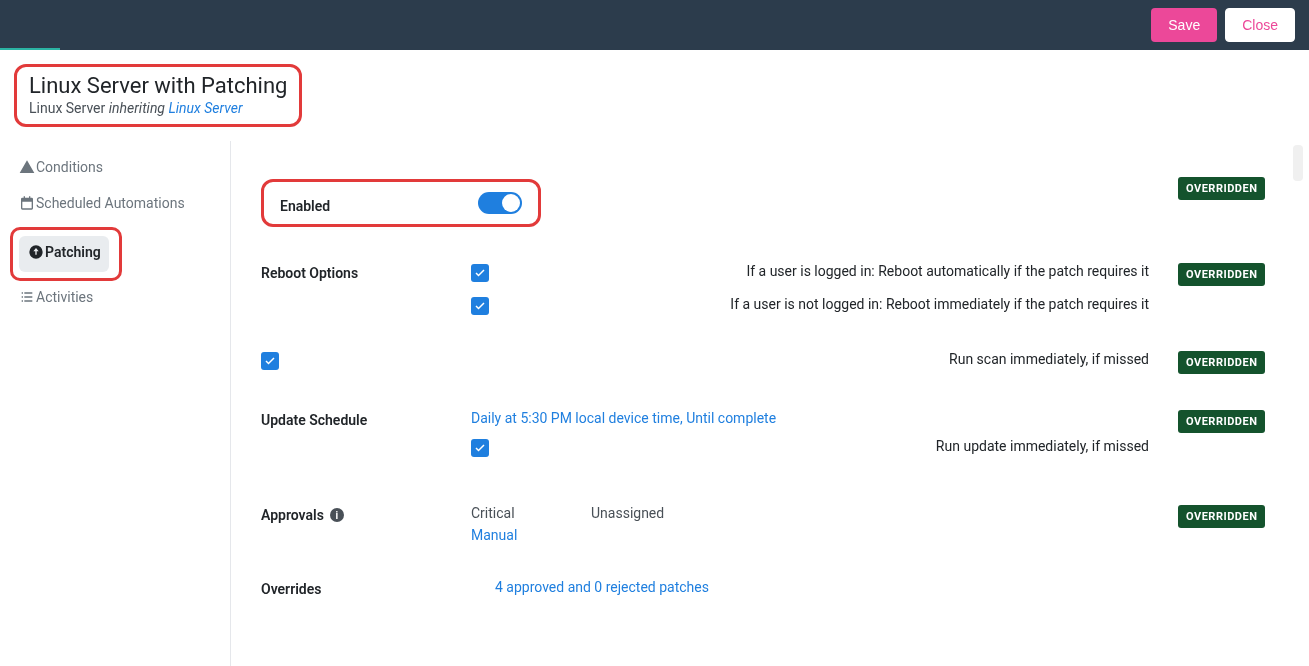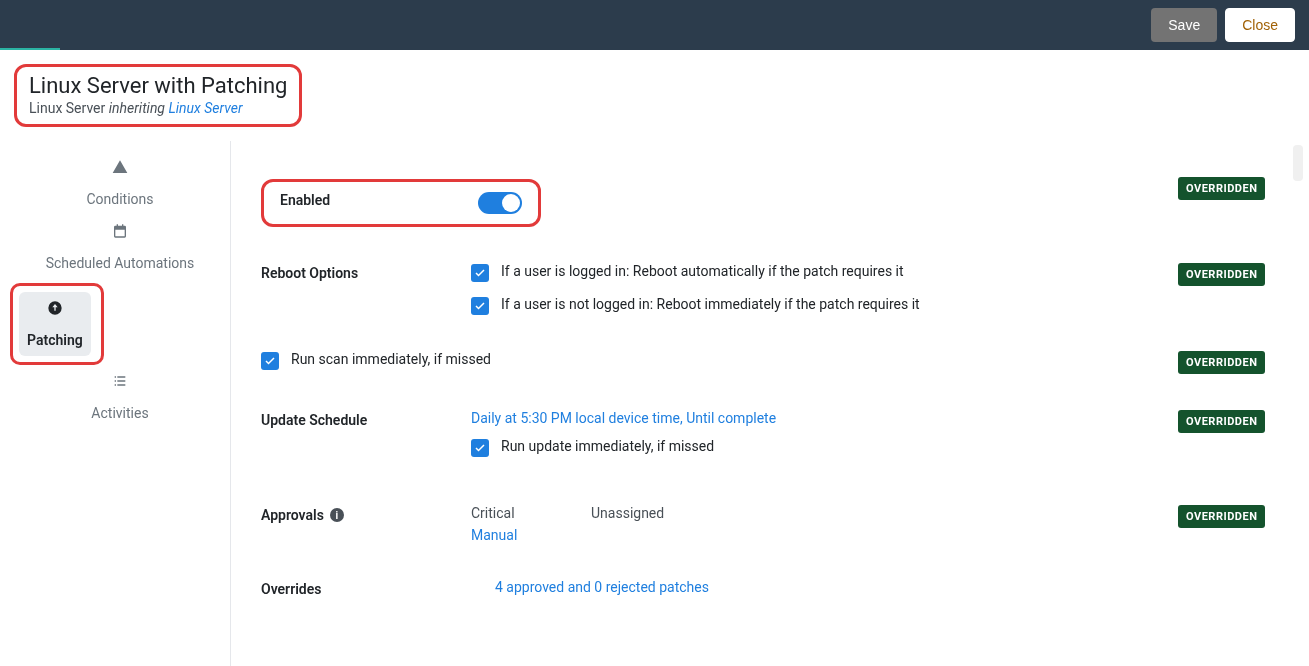--- a/index.html
+++ b/index.html
@@ -3,56 +3,56 @@
 <meta charset="utf-8">
 <style>
   * { box-sizing: border-box; }
   html, body { margin:0; padding:0; font-family: -apple-system, "Segoe UI", Roboto, Helvetica, Arial, sans-serif; color:#212529; font-size:14px; }
   body { width:1309px; height:666px; background:#fff; overflow:hidden; }
 
   
   .topbar { height:50px; background:#2c3c4c; display:flex; justify-content:flex-end; align-items:center; padding:0 14px; gap:8px; }
   .topbar::before { content:""; position:absolute; left:0; top:48px; width:60px; height:2px; background:#2bb3a3; }
   .btn { display:inline-flex; align-items:center; border-radius:4px; padding:8px 16px; font-size:14px; cursor:pointer; border:1px solid transparent; }
-  .btn-primary { background:#737373; color:#fff; }
-  .btn-light { background:#fff; color:#a16207; border-color:#fff; }
+  .btn-primary { background:#ec4899; color:#fff; }
+  .btn-light { background:#fff; color:#ec4899; border-color:#fff; }
 
   
   .page-header { padding:14px 14px 14px 14px; position:relative; }
   .page-header .outline { border:3px solid #e23a3a; border-radius:12px; padding:6px 12px 8px 12px; display:inline-block; }
   .page-title { font-size:22px; font-weight:400; margin:0; }
   .page-sub { font-size:14px; color:#495057; margin-top:2px; }
   .page-sub .inh { font-style:italic; }
   .page-sub a { color:#1f7fdf; text-decoration:none; font-style:italic; }
 
   
   .body { display:flex; align-items:stretch; padding-left:10px; }
   .sidebar { width:220px; padding-top:10px; }
-  .side-item { display:flex; align-items:center; gap:12px; padding:8px 8px; color:#6c757d; cursor:pointer; border-radius:6px;flex-direction:column; }
+  .side-item { display:flex; align-items:flex-start; gap:0; padding:8px 8px; color:#6c757d; cursor:pointer; border-radius:6px; }
   .side-item .icon { width:18px; text-align:center; font-size:16px; }
   .side-item.active { background:#e9ecef; color:#212529; font-weight:600; }
   .side-outline { border:3px solid #e23a3a; border-radius:10px; display:inline-flex; padding:2px 6px 2px 2px; margin-top:4px; }
 
   .main { flex:1; border-left:1px solid #e5e7eb; padding:24px 40px 24px 30px; position:relative; min-height:540px; }
 
   .row { display:flex; align-items:flex-start; padding:12px 0 24px 0; }
   .row .label { width:210px; font-weight:600; color:#212529; padding-top:2px; display:flex; align-items:center; gap:6px;}
   .row .content { flex:1; }
   .row .right { width:120px; text-align:left; }
 
   .badge { display:inline-block; background:#14532d; color:#fff; font-weight:700; font-size:11px; letter-spacing:.5px; padding:5px 8px; border-radius:3px;margin-left:29px; }
 
   
   .toggle { position:relative; width:44px; height:22px; background:#1f7fdf; border-radius:22px; cursor:pointer; }
   .toggle .knob { position:absolute; top:2px; right:2px; width:18px; height:18px; background:#fff; border-radius:50%; }
 
-  .enabled-outline { border:3px solid #e23a3a; border-radius:12px; padding:10px 16px; display:flex; align-items:flex-start; width:280px; }
+  .enabled-outline { border:3px solid #e23a3a; border-radius:12px; padding:10px 16px; display:flex; align-items:flex-end; width:280px; }
   .enabled-outline .label-inline { font-weight:600; flex:1; }
 
-  .check-line { display:flex; align-items:flex-start; gap:12px; margin:0 0 14px 0; }
+  .check-line { display:flex; align-items:flex-start; gap:12px; margin:0 0 14px 0;justify-content:space-between; }
   .checkbox { width:18px; height:18px; border-radius:3px; background:#1f7fdf; display:flex; align-items:center; justify-content:center; flex:none; margin-top:1px;}
   .checkbox svg { width:12px; height:12px; fill:none; stroke:#fff; stroke-width:3; }
 
   .link { color:#1f7fdf; text-decoration:none; cursor:pointer; }
 
   .approvals-grid { display:grid; grid-template-columns:120px auto; row-gap:6px; }
   .muted { color:#495057; }
 
   .info-icon { width:14px; height:14px; border-radius:50%; background:#495057; color:#fff; font-size:10px; font-weight:700; display:inline-flex; align-items:center; justify-content:center; }
 

